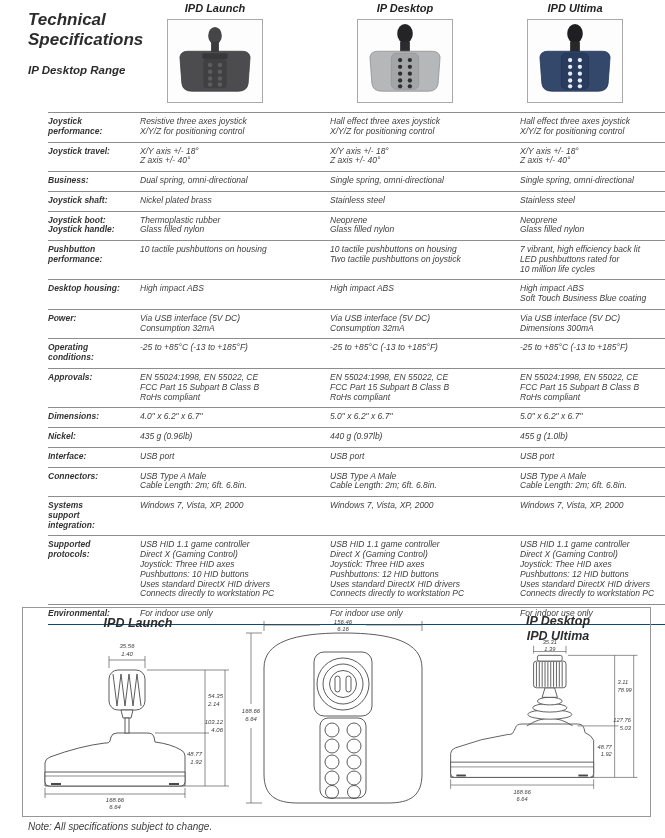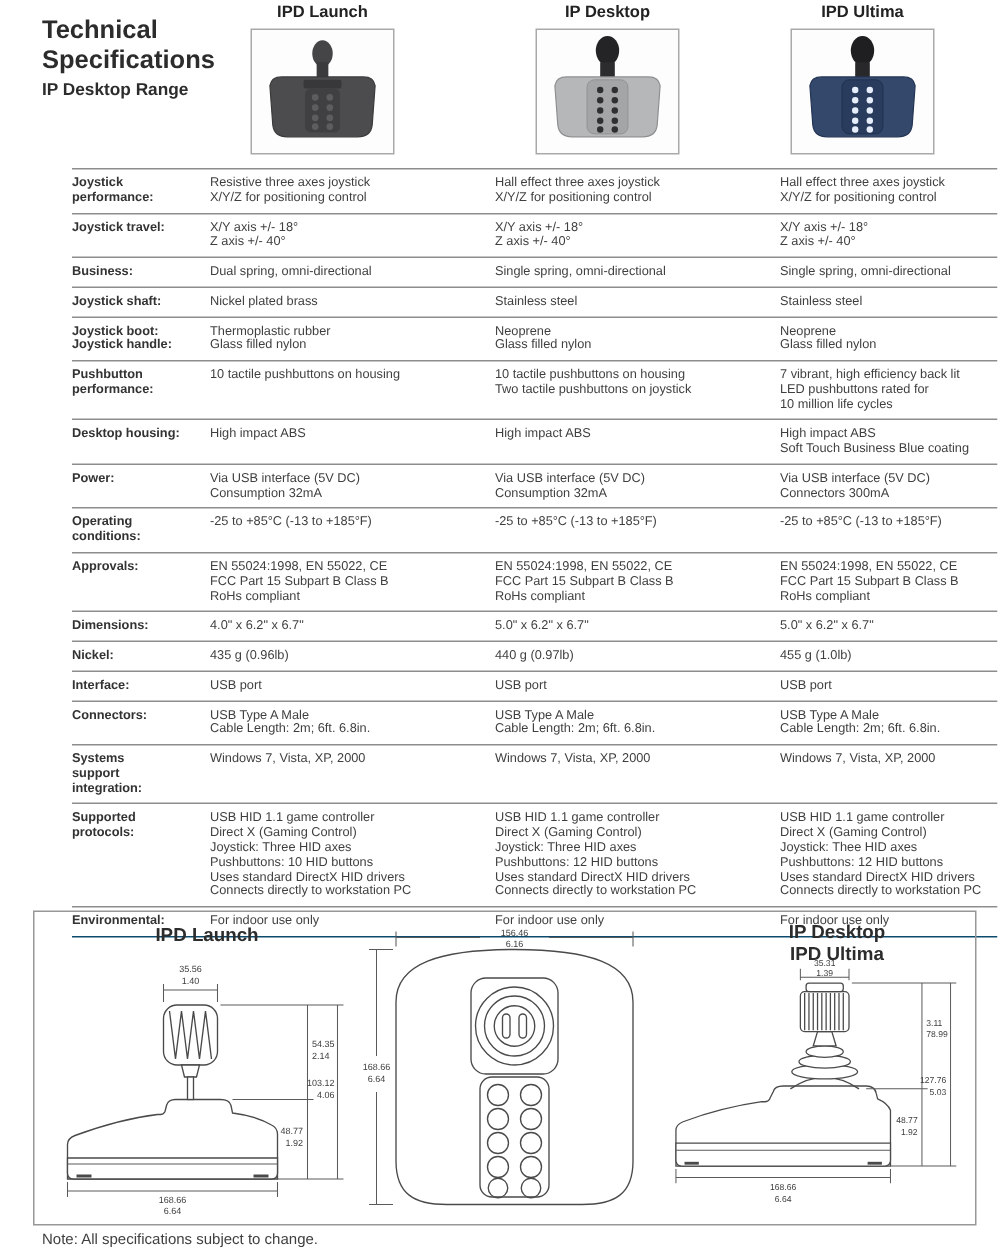--- a/index.html
+++ b/index.html
@@ -1,22 +1,22 @@
 <!DOCTYPE html>
 <html><head>
 <meta charset="utf-8">
 <style>
   html,body{margin:0;padding:0;background:#fff;}
   .page{position:relative;width:665px;height:838px;background:#ffffff;overflow:hidden;
-        font-family:"Liberation Sans",sans-serif;color:#3d3d3d;}
+        font-family:"Liberation Sans",sans-serif;color:#3d3d3d;font-style:italic;}
 
   
   .title-block{position:absolute;left:28px;top:10px;}
   .title{font-size:17px;font-weight:bold;color:#2c2c2c;line-height:1.18;}
-  .subtitle{margin-top:4px;font-size:11.5px;font-weight:bold;color:#2c2c2c;}
+  .subtitle{margin-top:14px;font-size:11.5px;font-weight:bold;color:#2c2c2c;}
   .header-cols{position:absolute;left:120px;top:2px;width:530px;display:grid;
                grid-template-columns:190px 190px 150px;}
   .hcol{display:flex;flex-direction:column;align-items:center;}
   .hname{font-size:11px;font-weight:bold;color:#222;margin-bottom:5px;}
   .product-box{width:94px;height:82px;border:1px solid #a9a9a9;background:#fdfdfd;
                display:flex;align-items:center;justify-content:center;}
 
   
   .spec-table{position:absolute;left:28px;top:112px;width:622px;font-size:8.5px;line-height:1.15;margin-left:20px;}
   .trow{display:grid;grid-template-columns:92px 190px 190px 150px;border-top:1px solid #8d8d8d;
@@ -244,21 +244,21 @@
         <div class="tcell">
           <div>Via USB interface (5V DC)</div>
           <div>Consumption 32mA</div>
         </div>
         <div class="tcell">
           <div>Via USB interface (5V DC)</div>
           <div>Consumption 32mA</div>
         </div>
         <div class="tcell">
           <div>Via USB interface (5V DC)</div>
-          <div>Connectors 300mA</div>
+          <div>Dimensions 300mA</div>
         </div>
       </div>
       <div class="trow">
         <div class="tcell tlabel">
           <div>Operating</div>
           <div>conditions:</div>
         </div>
         <div class="tcell">
           <div>-25 to +85°C (-13 to +185°F)</div>
         </div>

